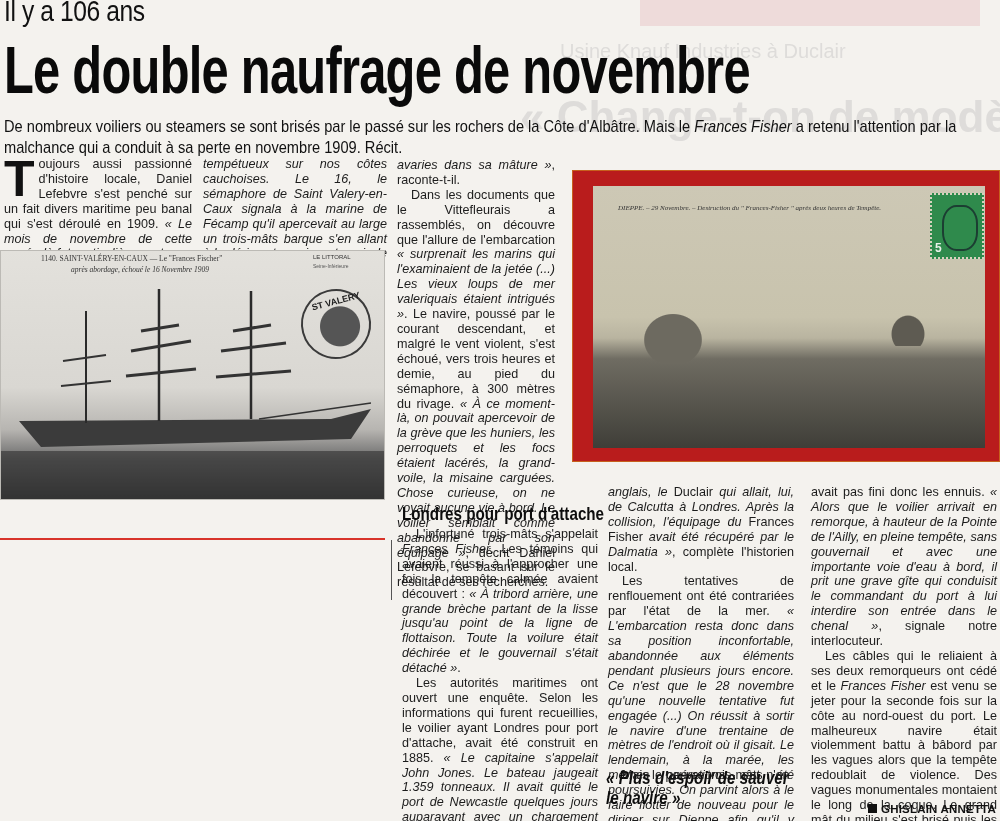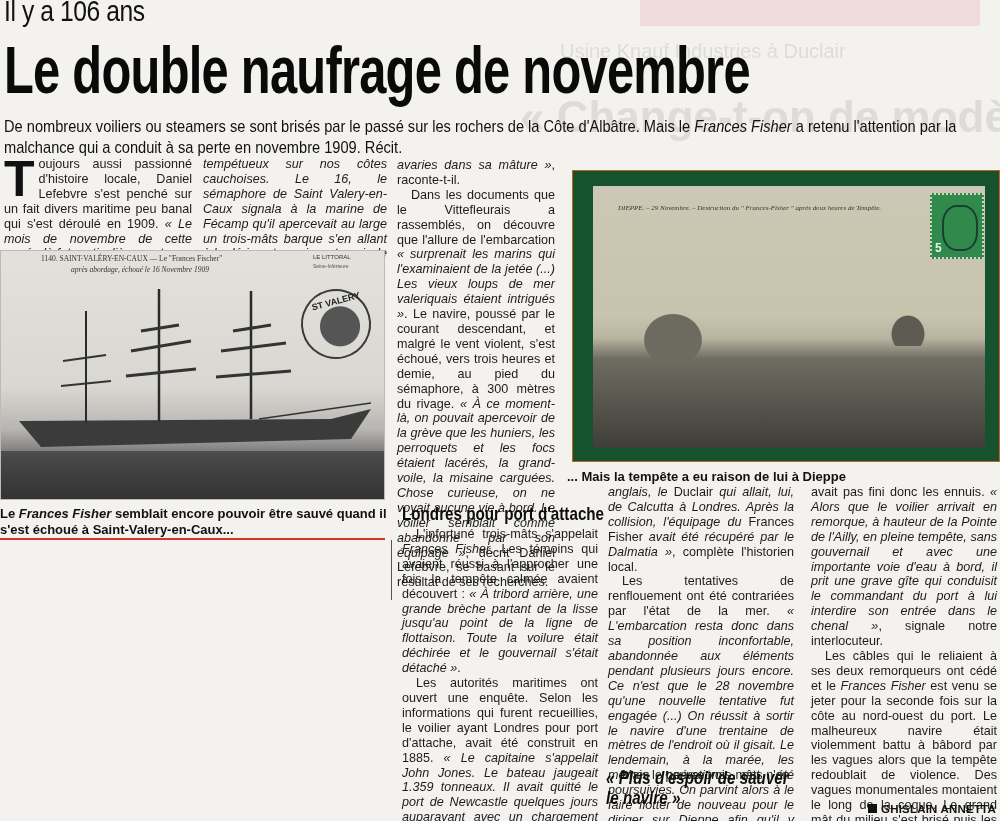--- a/index.html
+++ b/index.html
@@ -72,21 +72,21 @@
   .photo1 .pub2 { position: absolute; left: 312px; top: 12px; font-size: 5px; color: #555; }
   .stamp1 {
     position: absolute; left: 300px; top: 38px; width: 70px; height: 70px; border-radius: 50%;
     border: 2px solid #3a3a3a; background: radial-gradient(circle at 55% 55%, #555 0 38%, transparent 40%);
     transform: rotate(-15deg);
   }
   .stamp1 span { position: absolute; left: 14px; top: 6px; font-size: 9px; font-weight: bold; color: #222; }
 
   .photo2 {
     position: absolute; left: 572px; top: 170px; width: 428px; height: 292px;
-    background: #14532d; border: 1px solid #c7601d;
+    background: #b91c1c; border: 1px solid #c7601d;
   }
   .photo2 .inner {
     position: absolute; left: 20px; top: 15px; width: 392px; height: 262px;
     background: linear-gradient(180deg, #cdc8b5 0%, #c8c3ad 50%, #b9b4a0 58%, #6f6c62 66%, #3f3e38 100%);
     overflow: hidden;
   }
   .photo2 .title {
     position: absolute; left: 25px; top: 18px; font-size: 7px; font-style: italic;
     font-family: "Liberation Serif", serif; color: #333; white-space: nowrap;
   }
@@ -167,23 +167,20 @@
       <line x1="158" y1="38" x2="158" y2="170" stroke="#2a2a2a" stroke-width="2.5"></line>
       <line x1="250" y1="40" x2="250" y2="168" stroke="#2a2a2a" stroke-width="2.5"></line>
       <path d="M130 100 L190 90 M125 125 L195 118 M140 80 L178 74" stroke="#333" stroke-width="3"></path>
       <path d="M220 100 L285 92 M215 126 L290 120 M232 80 L270 74" stroke="#333" stroke-width="3"></path>
       <path d="M62 110 L105 104 M60 135 L110 130" stroke="#333" stroke-width="2"></path>
       <line x1="258" y1="168" x2="370" y2="152" stroke="#333" stroke-width="1.5"></line>
       <rect x="0" y="200" width="385" height="50" fill="#2f2f2f" opacity="0.6"></rect>
     </svg>
   </div>
 
-  <div class="photo-caption" style="left:0; top:506px; width:390px;">
-    <span>Le </span><i>Frances Fisher</i><span> semblait encore pouvoir être sauvé quand il s'est échoué à Saint-Valery-en-Caux...</span>
-  </div>
   <div class="red-rule"></div>
   <div class="vrule"></div>
 
   <div class="col" style="left:397px; top:158px; width:158px;">
     <p class="noindent"><i>avaries dans sa mâture »</i><span>, raconte-t-il.</span></p>
     <p><span>Dans les documents que le Vittefleurais a rassemblés, on découvre que l'allure de l'embarcation </span><i>« surprenait les marins qui l'examinaient de la jetée (...) Les vieux loups de mer valeriquais étaient intrigués »</i><span>. Le navire, poussé par le courant descendant, et malgré le vent violent, s'est échoué, vers trois heures et demie, au pied du sémaphore, à 300 mètres du rivage. </span><i>« À ce moment-là, on pouvait apercevoir de la grève que les huniers, les perroquets et les focs étaient lacérés, la grand-voile, la misaine carguées. Chose curieuse, on ne voyait aucune vie à bord. Le voilier semblait comme abandonné par son équipage »</i><span>, décrit Daniel Lefebvre, se basant sur le résultat de ses recherches.</span></p>
   </div>
 
   <div class="subhead" style="left:402px; top:503px;">Londres pour port d'attache</div>
 
@@ -197,21 +194,20 @@
       <div class="title">DIEPPE. – 29 Novembre. – Destruction du " Frances-Fisher " après deux heures de Tempête.</div>
       <div class="stamp2">
         <div class="post"></div>
         <div class="five">5</div>
       </div>
       <div class="wreck"></div>
       <div class="wreck2"></div>
     </div>
   </div>
 
-  <div class="photo-caption" style="left:567px; top:469px; width:300px;">... Mais la tempête a eu raison de lui à Dieppe</div>
 
   <div class="col" style="left:608px; top:485px; width:186px;">
     <p class="noindent"><i>anglais, le </i><span>Duclair</span><i> qui allait, lui, de Calcutta à Londres. Après la collision, l'équipage du </i><span>Frances Fisher</span><i> avait été récupéré par le Dalmatia »</i><span>, complète l'historien local.</span></p>
     <p><span>Les tentatives de renflouement ont été contrariées par l'état de la mer. </span><i>« L'embarcation resta donc dans sa position inconfortable, abandonnée aux éléments pendant plusieurs jours encore. Ce n'est que le 28 novembre qu'une nouvelle tentative fut engagée (...) On réussit à sortir le navire d'une trentaine de mètres de l'endroit où il gisait. Le lendemain, à la marée, les mêmes opérations ont été poursuivies. On parvint alors à le faire flotter de nouveau pour le diriger sur Dieppe afin qu'il y subisse les réparations nécessitées par son état »</i></p>
   </div>
 
   <div class="subhead italic" style="left:606px; top:768px;">« Plus d'espoir de sauver le navire »</div>
 
   <div class="col" style="left:608px; top:768px; width:186px;">
     <p>Mais le pauvre trois-mâts n'en</p>

